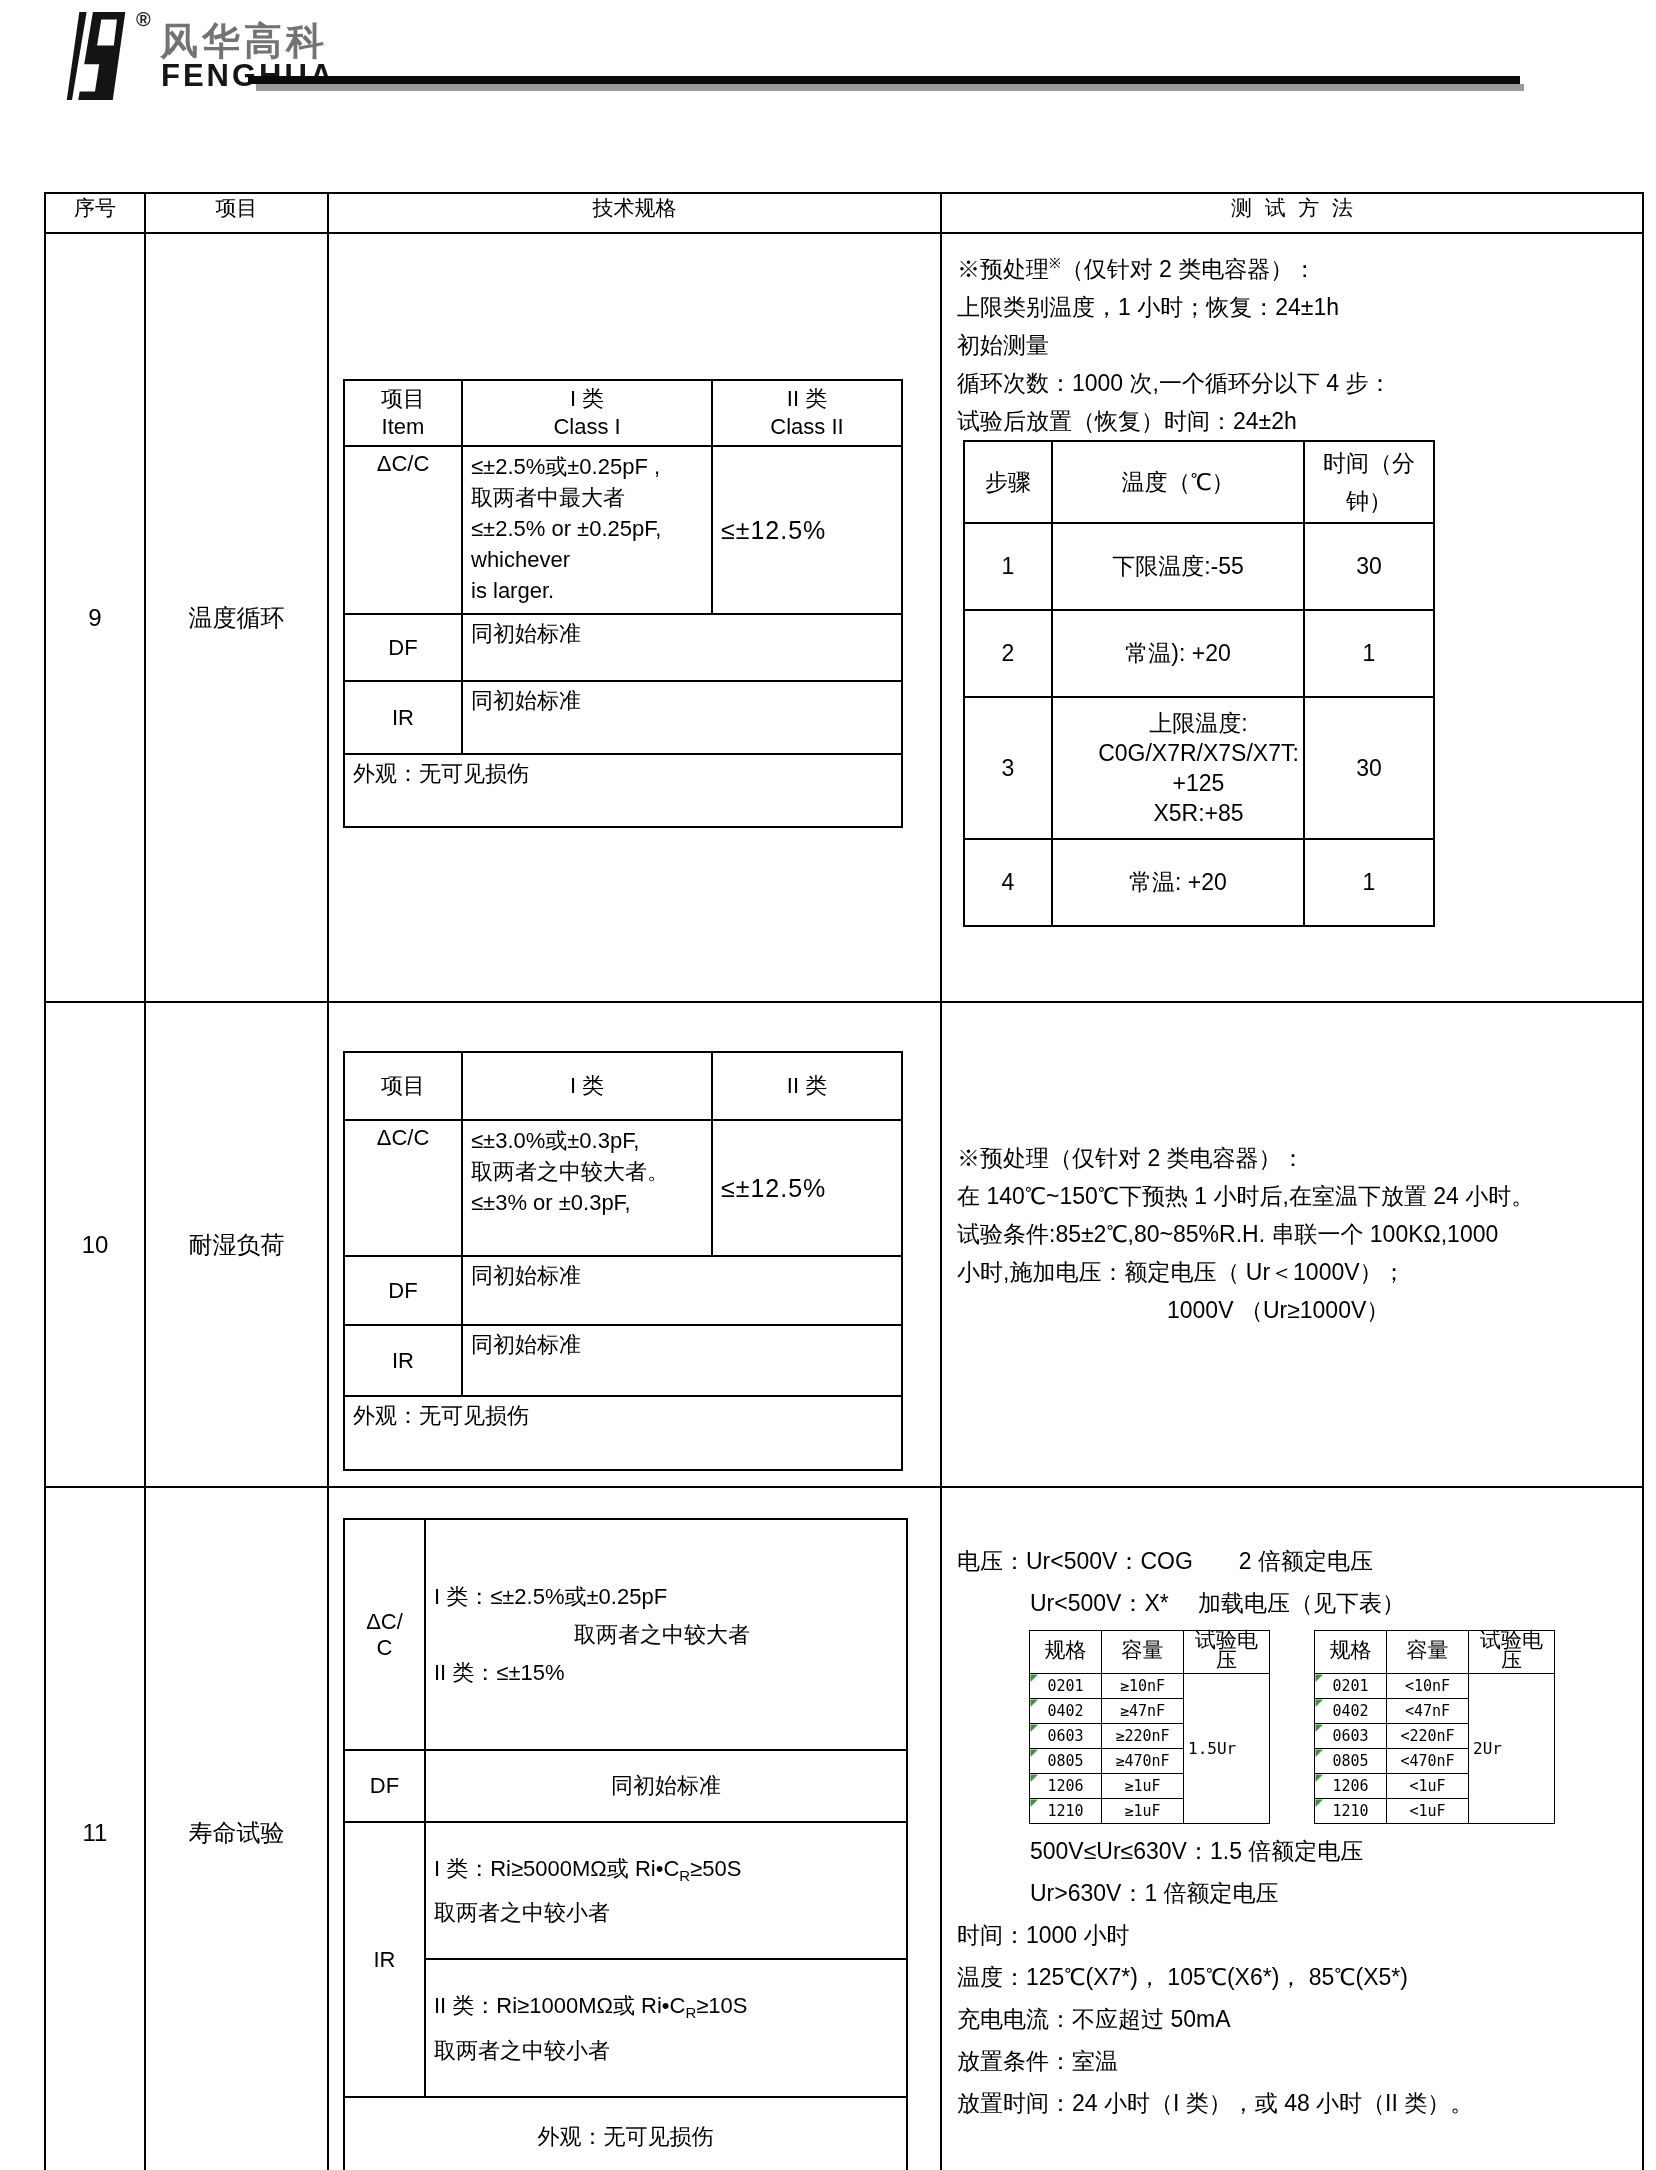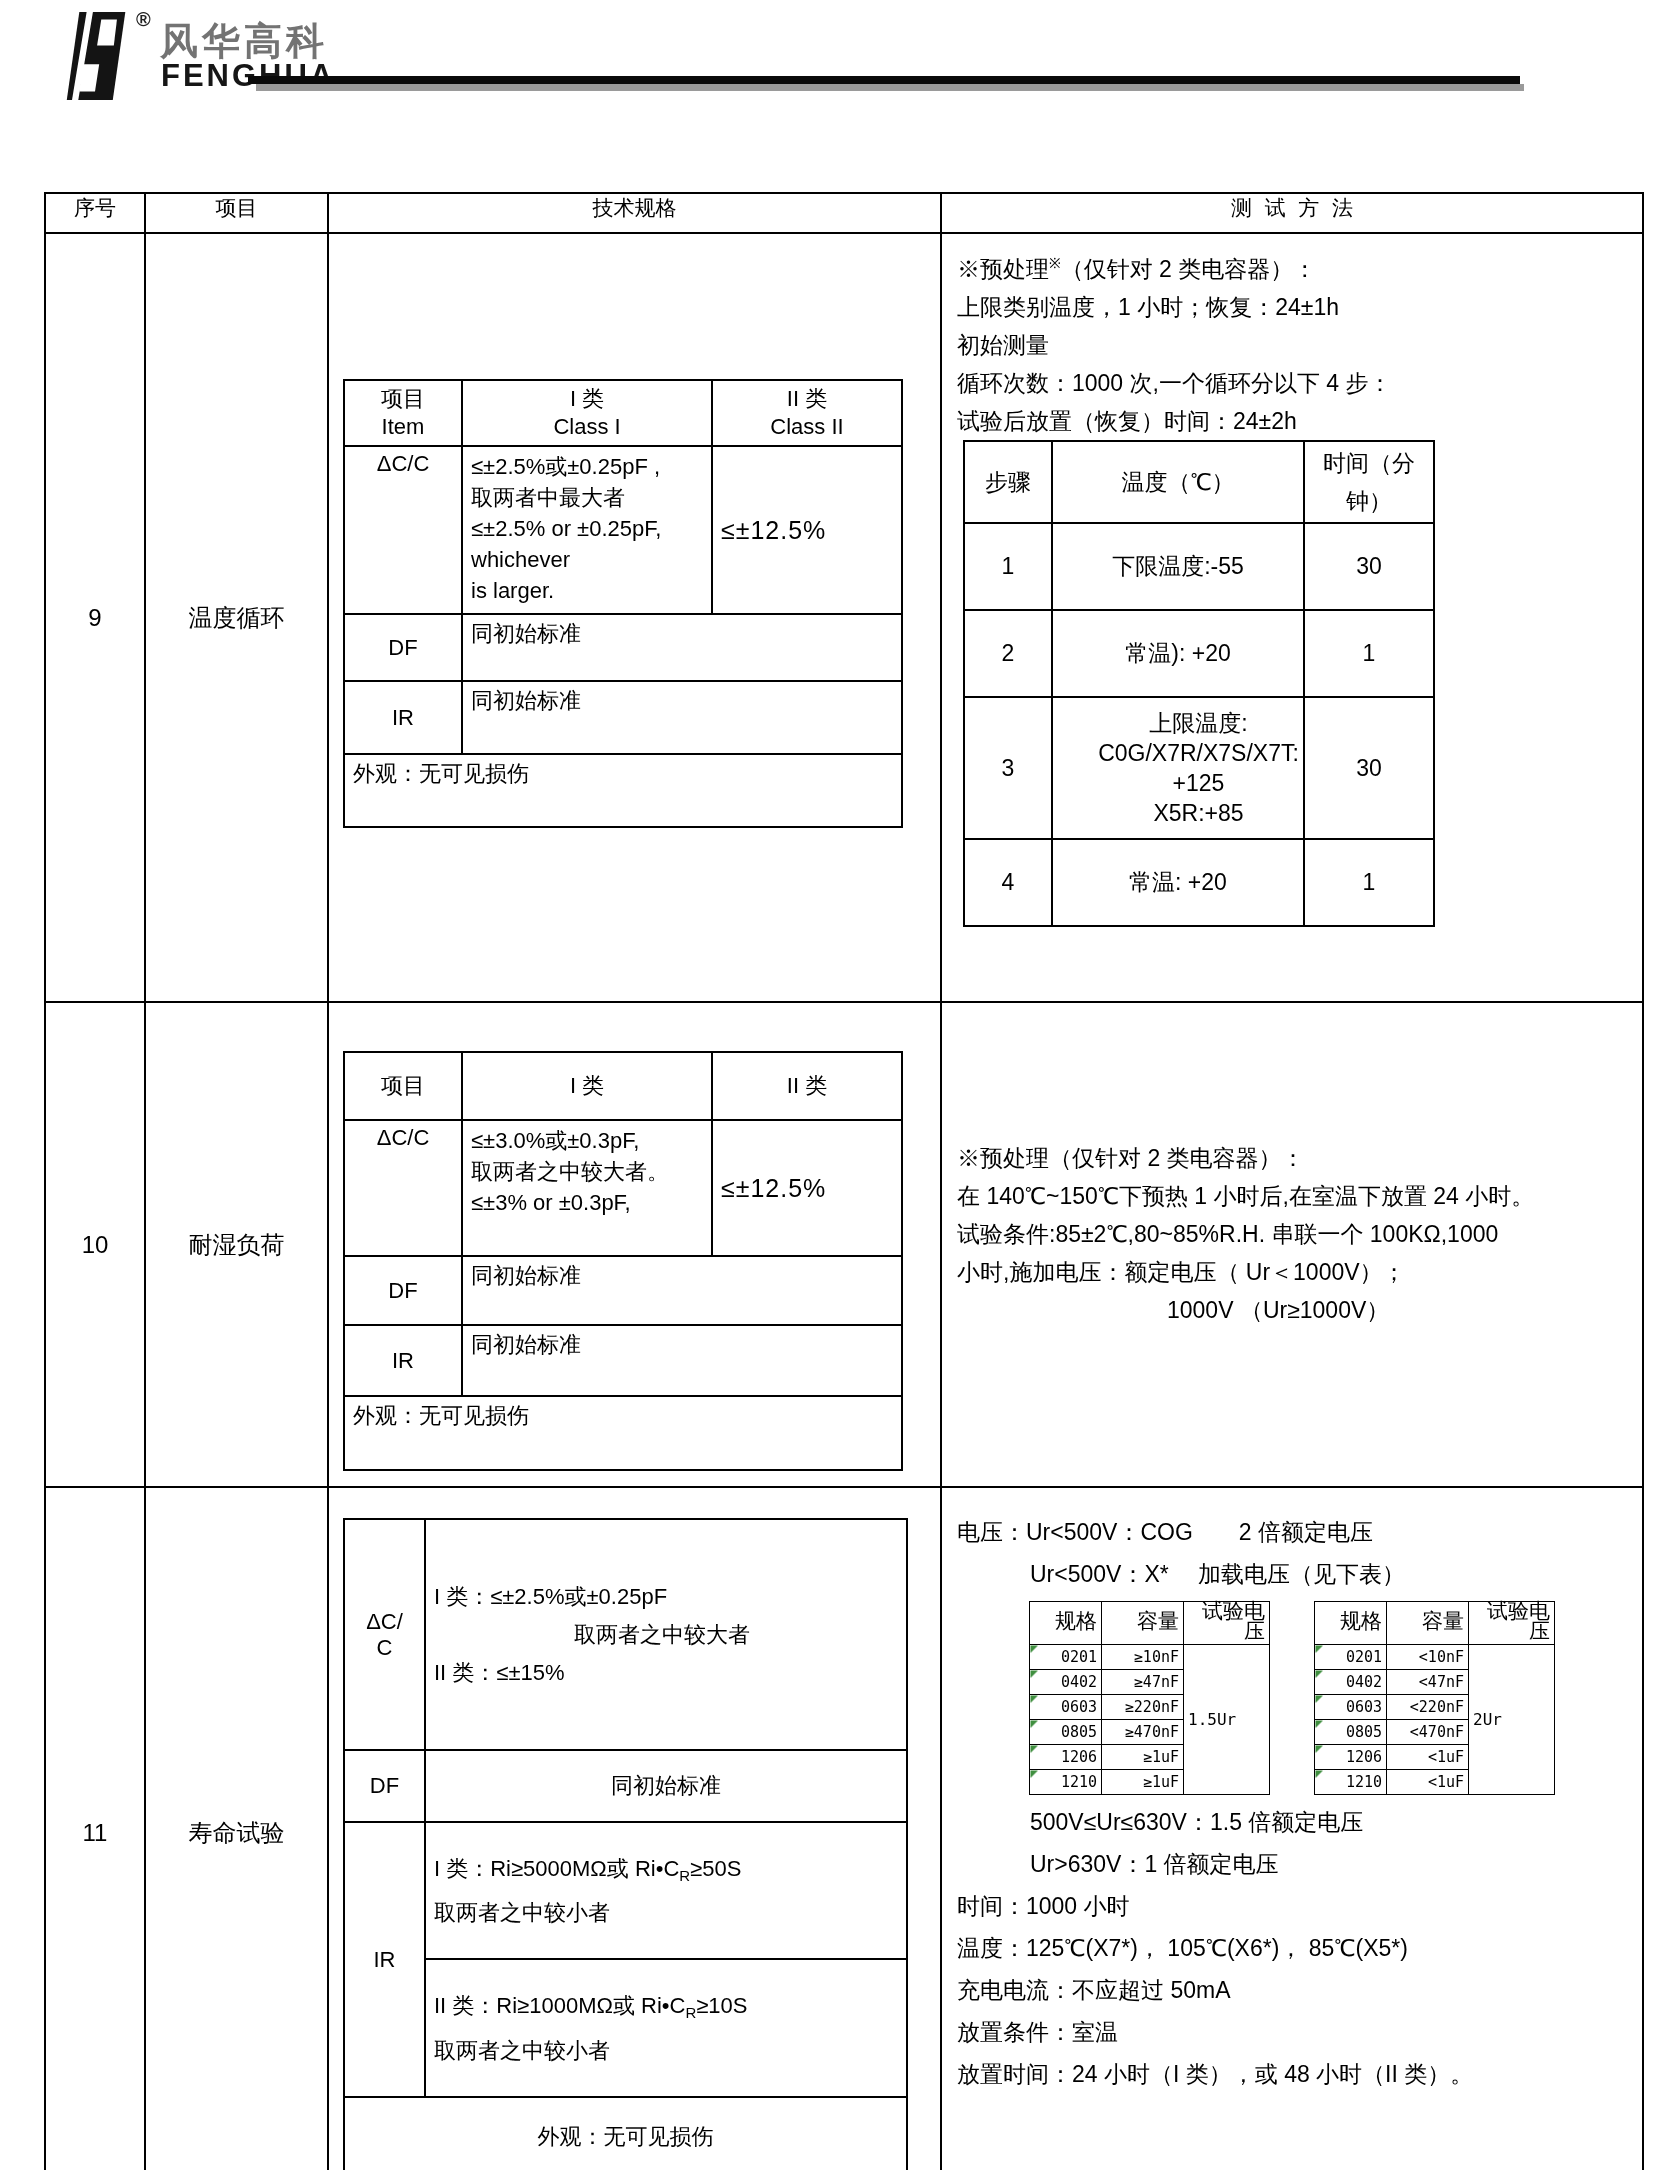--- a/index.html
+++ b/index.html
@@ -40,33 +40,33 @@
   .center{text-align:center;vertical-align:middle;}
   .dcc11{vertical-align:middle;line-height:38px;padding-left:14px;}
   .dcc11 .ind{padding-left:140px;}
   .ir-cell{vertical-align:middle;line-height:37px;}
 
   
   .m{font-size:23px;line-height:38px;padding:10px 0 0 15px;}
   .tline{white-space:pre-wrap;}
   .m10{padding-top:136px;}
   .m10-ind{padding-left:210px;}
-  .m11{padding-top:23px;line-height:42px;}
+  .m11{padding-top:52px;line-height:42px;}
   .ind1{padding-left:73px;}
 
   
   .steps{margin:0 0 0 6px;font-size:23px;}
   .steps td{border:2px solid #000;text-align:center;vertical-align:middle;padding:2px;}
   .steps .t3{line-height:30px;padding-left:43px;}
 
   
   .vt-wrap{display:flex;gap:44px;margin:6px 0 6px 72px;}
   .vt{border-collapse:collapse;font-size:15px;line-height:20px;
       font-family:"DejaVu Sans Mono",monospace;}
-  .vt td,.vt th{border:1px solid #000;padding:1px 4px;font-weight:400;text-align:right;height:22px;vertical-align:middle;}
+  .vt td,.vt th{border:1px solid #000;padding:1px 4px;font-weight:400;text-align:center;height:22px;vertical-align:middle;}
   .vt .merged{text-align:left;font-size:16px;}
   .vt .g{background:linear-gradient(135deg,#3f8f3f 0 5px,transparent 5.5px);}
   sup{font-size:14px;} sub{font-size:15px;}
 </style>
 </head>
 <body>
 
 <div class="page">
 
   <svg class="logo-mark" viewBox="0 0 74 88" aria-hidden="true">

